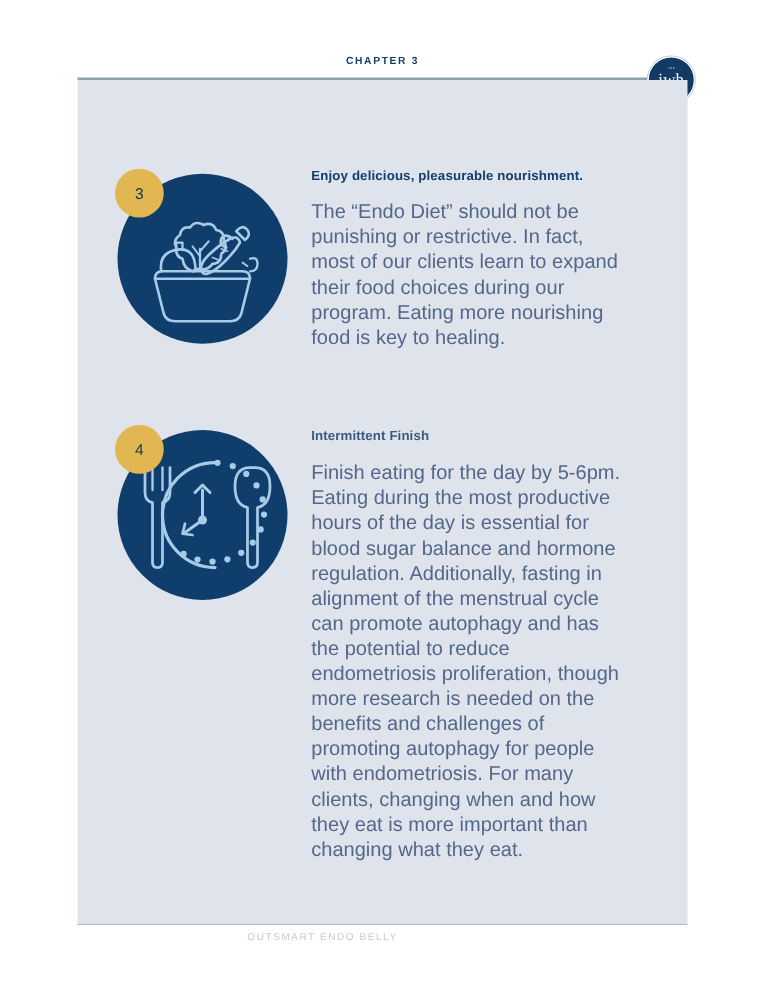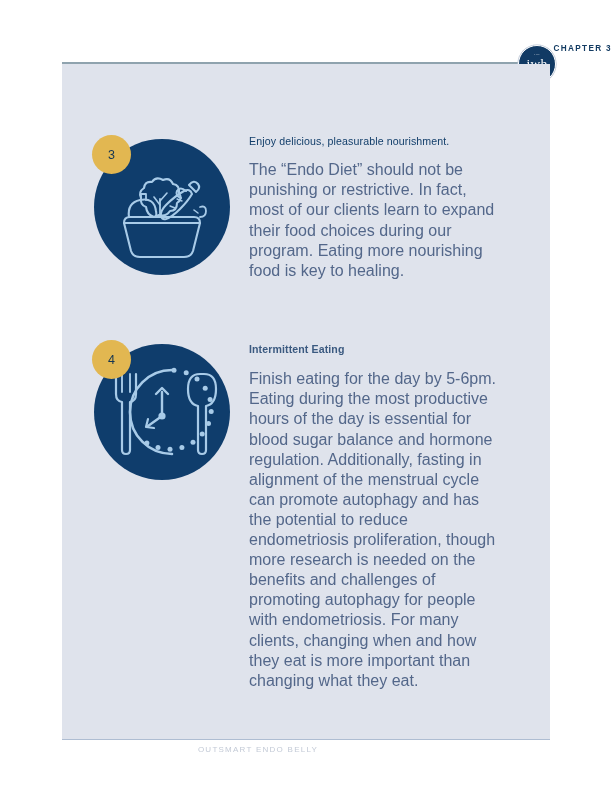--- a/index.html
+++ b/index.html
@@ -40,21 +40,21 @@
     top: 62px;
     width: 488px;
     height: 1.5px;
     background: #8fa3ae;
   }
   .chapter-label {
     position: absolute;
     left: 0;
     top: 44px;
     width: 612px;
-    text-align: right;
+    text-align: center;
     font-size: 8.2px;
     letter-spacing: 1.35px;
     font-weight: 700;
     color: #143c63;
     font-family: "Liberation Sans", sans-serif;
   }
 
   
   .logo-badge {
     position: absolute;
@@ -139,21 +139,21 @@
   
   .text-col {
     position: absolute;
     width: 250px;
   }
   #text-0 { left: 249px; top: 134px; }
   #text-1 { left: 249px; top: 342px; }
 
   .block-heading {
     font-size: 10.6px;
-    font-weight: 400;
+    font-weight: 700;
     color: #123e6a;
     letter-spacing: 0.12px;
     line-height: 1.35;
     margin: 0 0 12px 0;
   }
   .block-heading.light {
     font-weight: 700;
     color: #3b5a80;
     letter-spacing: 0.1px;
     margin-bottom: 13px;
@@ -272,20 +272,20 @@
         <circle cx="87.9" cy="103.4" r="2.5"></circle>
         <circle cx="76.0" cy="105.2" r="2.5"></circle>
         <circle cx="64.0" cy="103.6" r="2.5"></circle>
         <circle cx="52.9" cy="99.0" r="2.5"></circle>
       </g>
     </svg>
     <div class="num-badge">4</div>
   </div>
 
   <div class="text-col" id="text-1">
-    <p class="block-heading light">Intermittent Eating</p>
+    <p class="block-heading light">Intermittent Finish</p>
     <p class="block-body">Finish eating for the day by 5-6pm. Eating during the most productive hours of the day is essential for blood sugar balance and hormone regulation. Additionally, fasting in alignment of the menstrual cycle can promote autophagy and has the potential to reduce endometriosis proliferation, though more research is needed on the benefits and challenges of promoting autophagy for people with endometriosis. For many clients, changing when and how they eat is more important than changing what they eat.</p>
   </div>
 
   <div class="footer-rule"></div>
   <div class="footer-label">OUTSMART ENDO BELLY</div>
 
 </div>
 
 </body></html>

